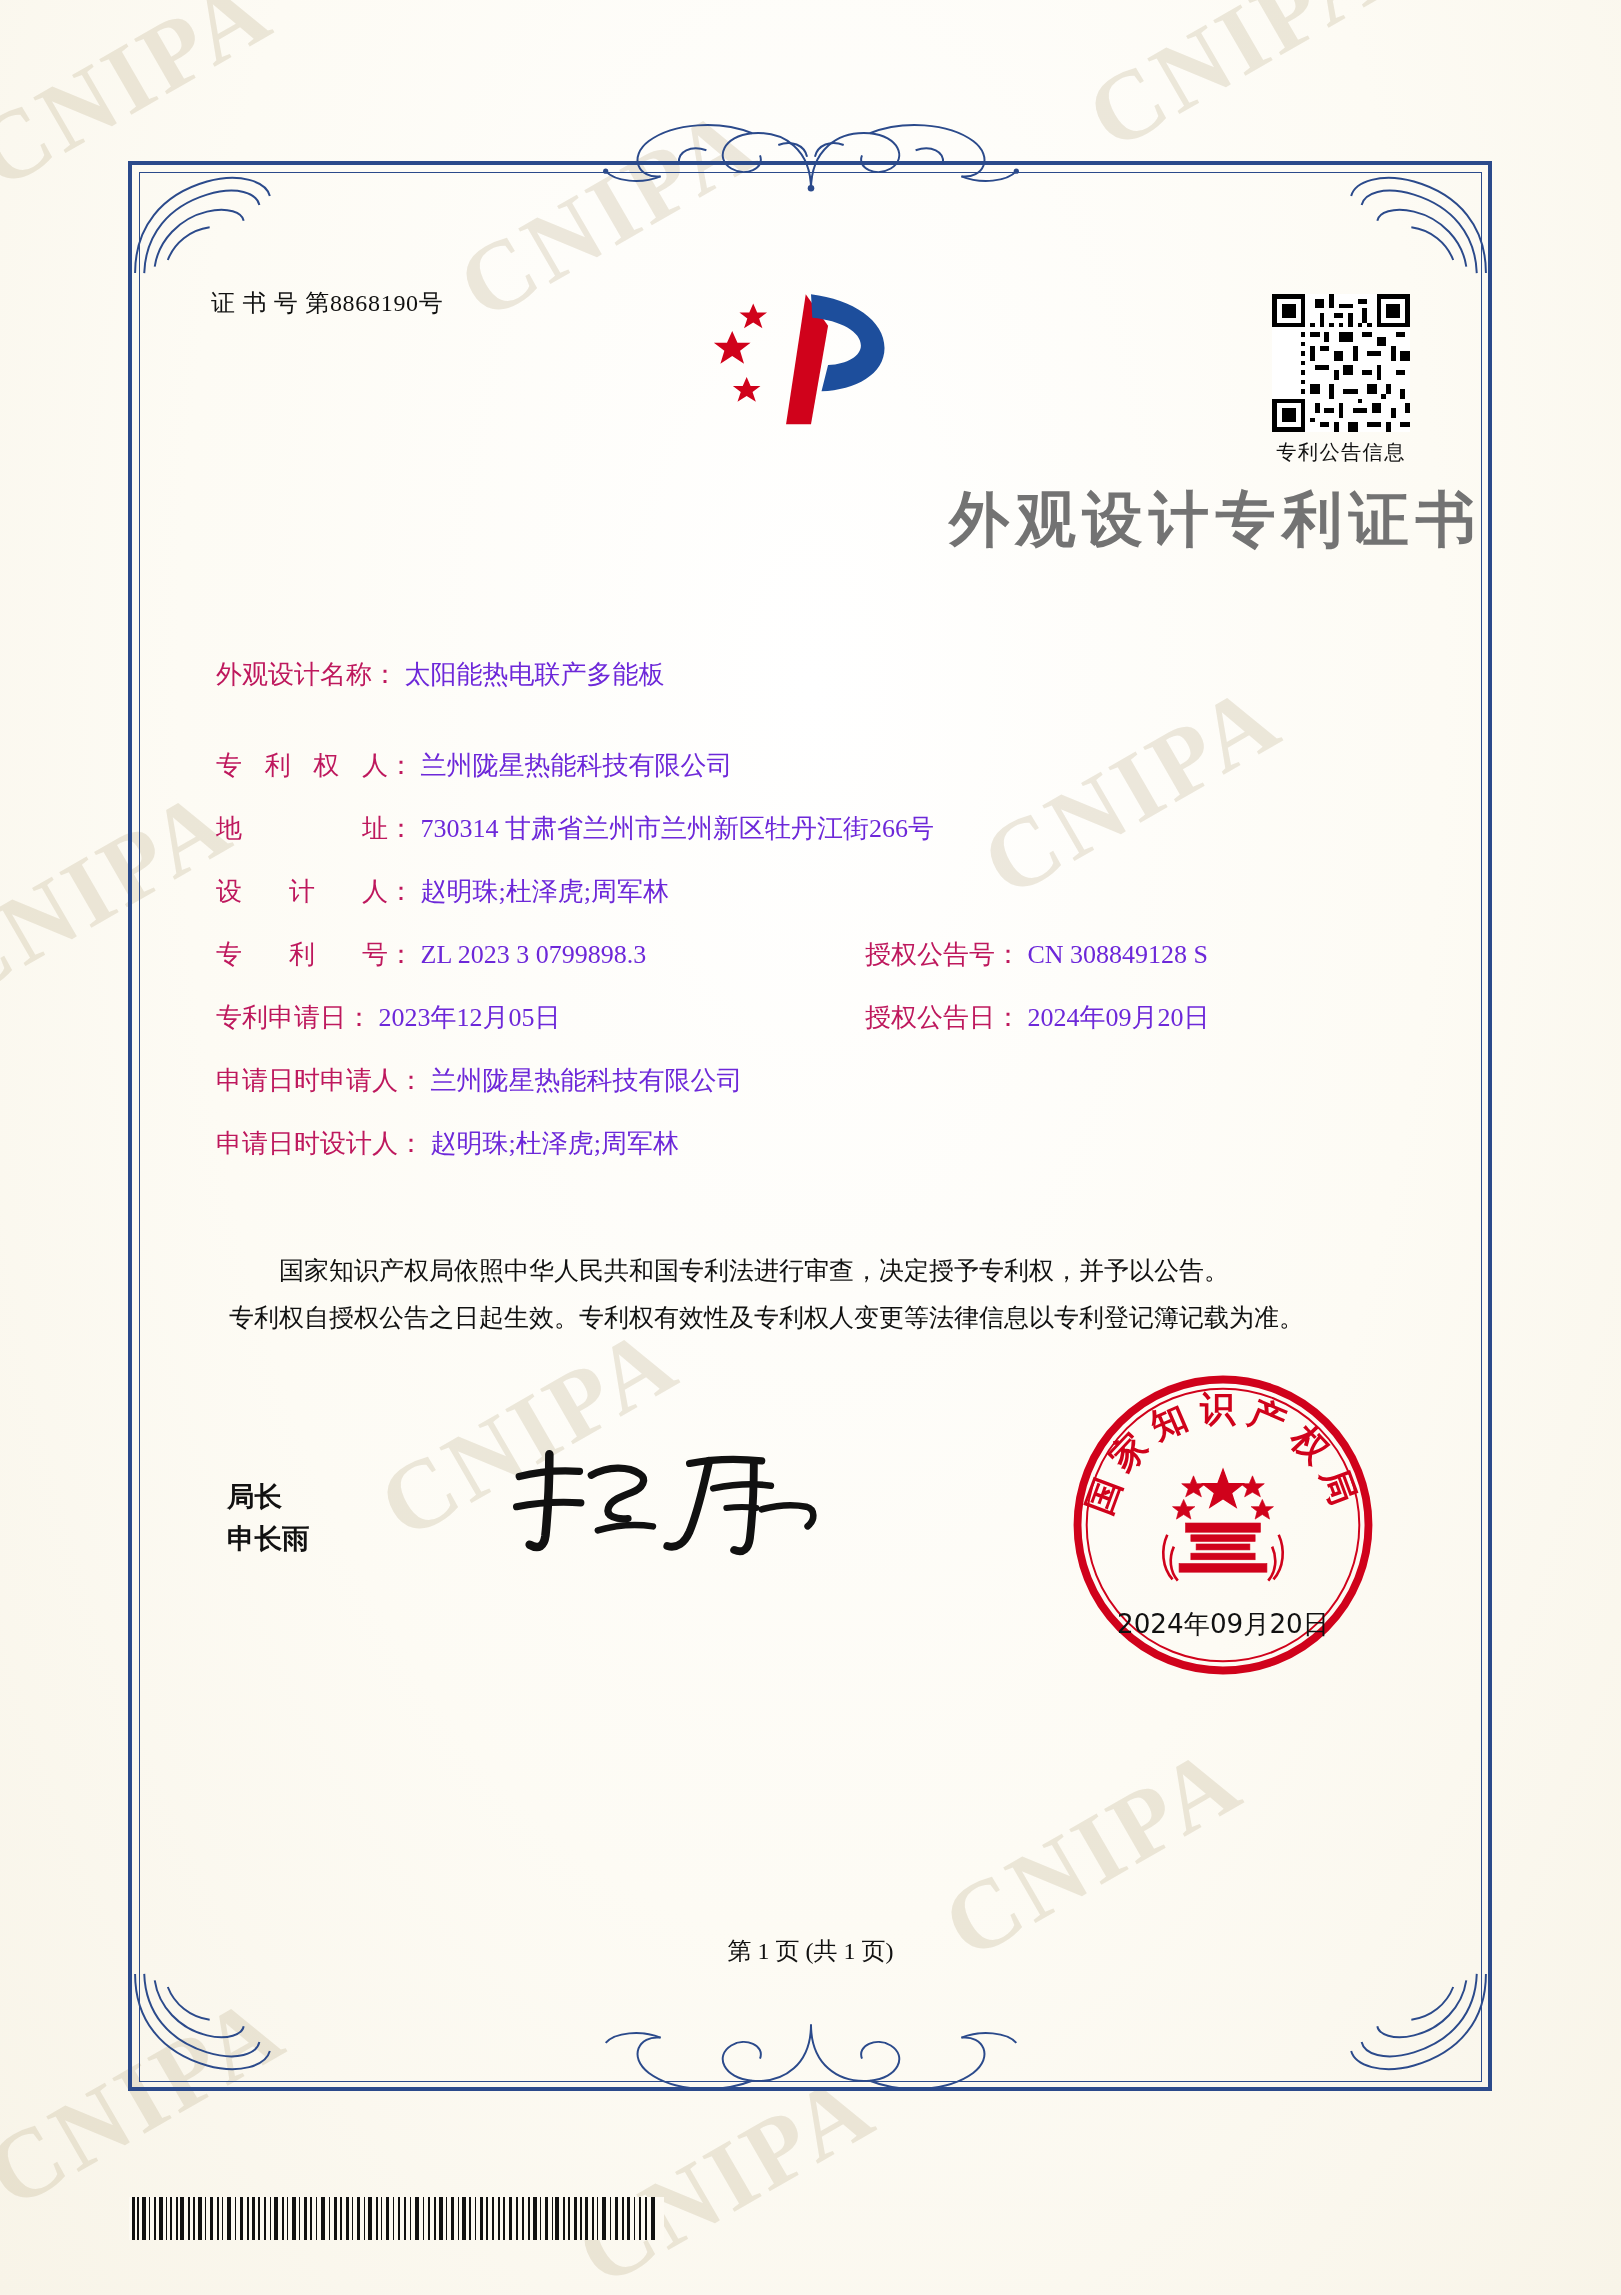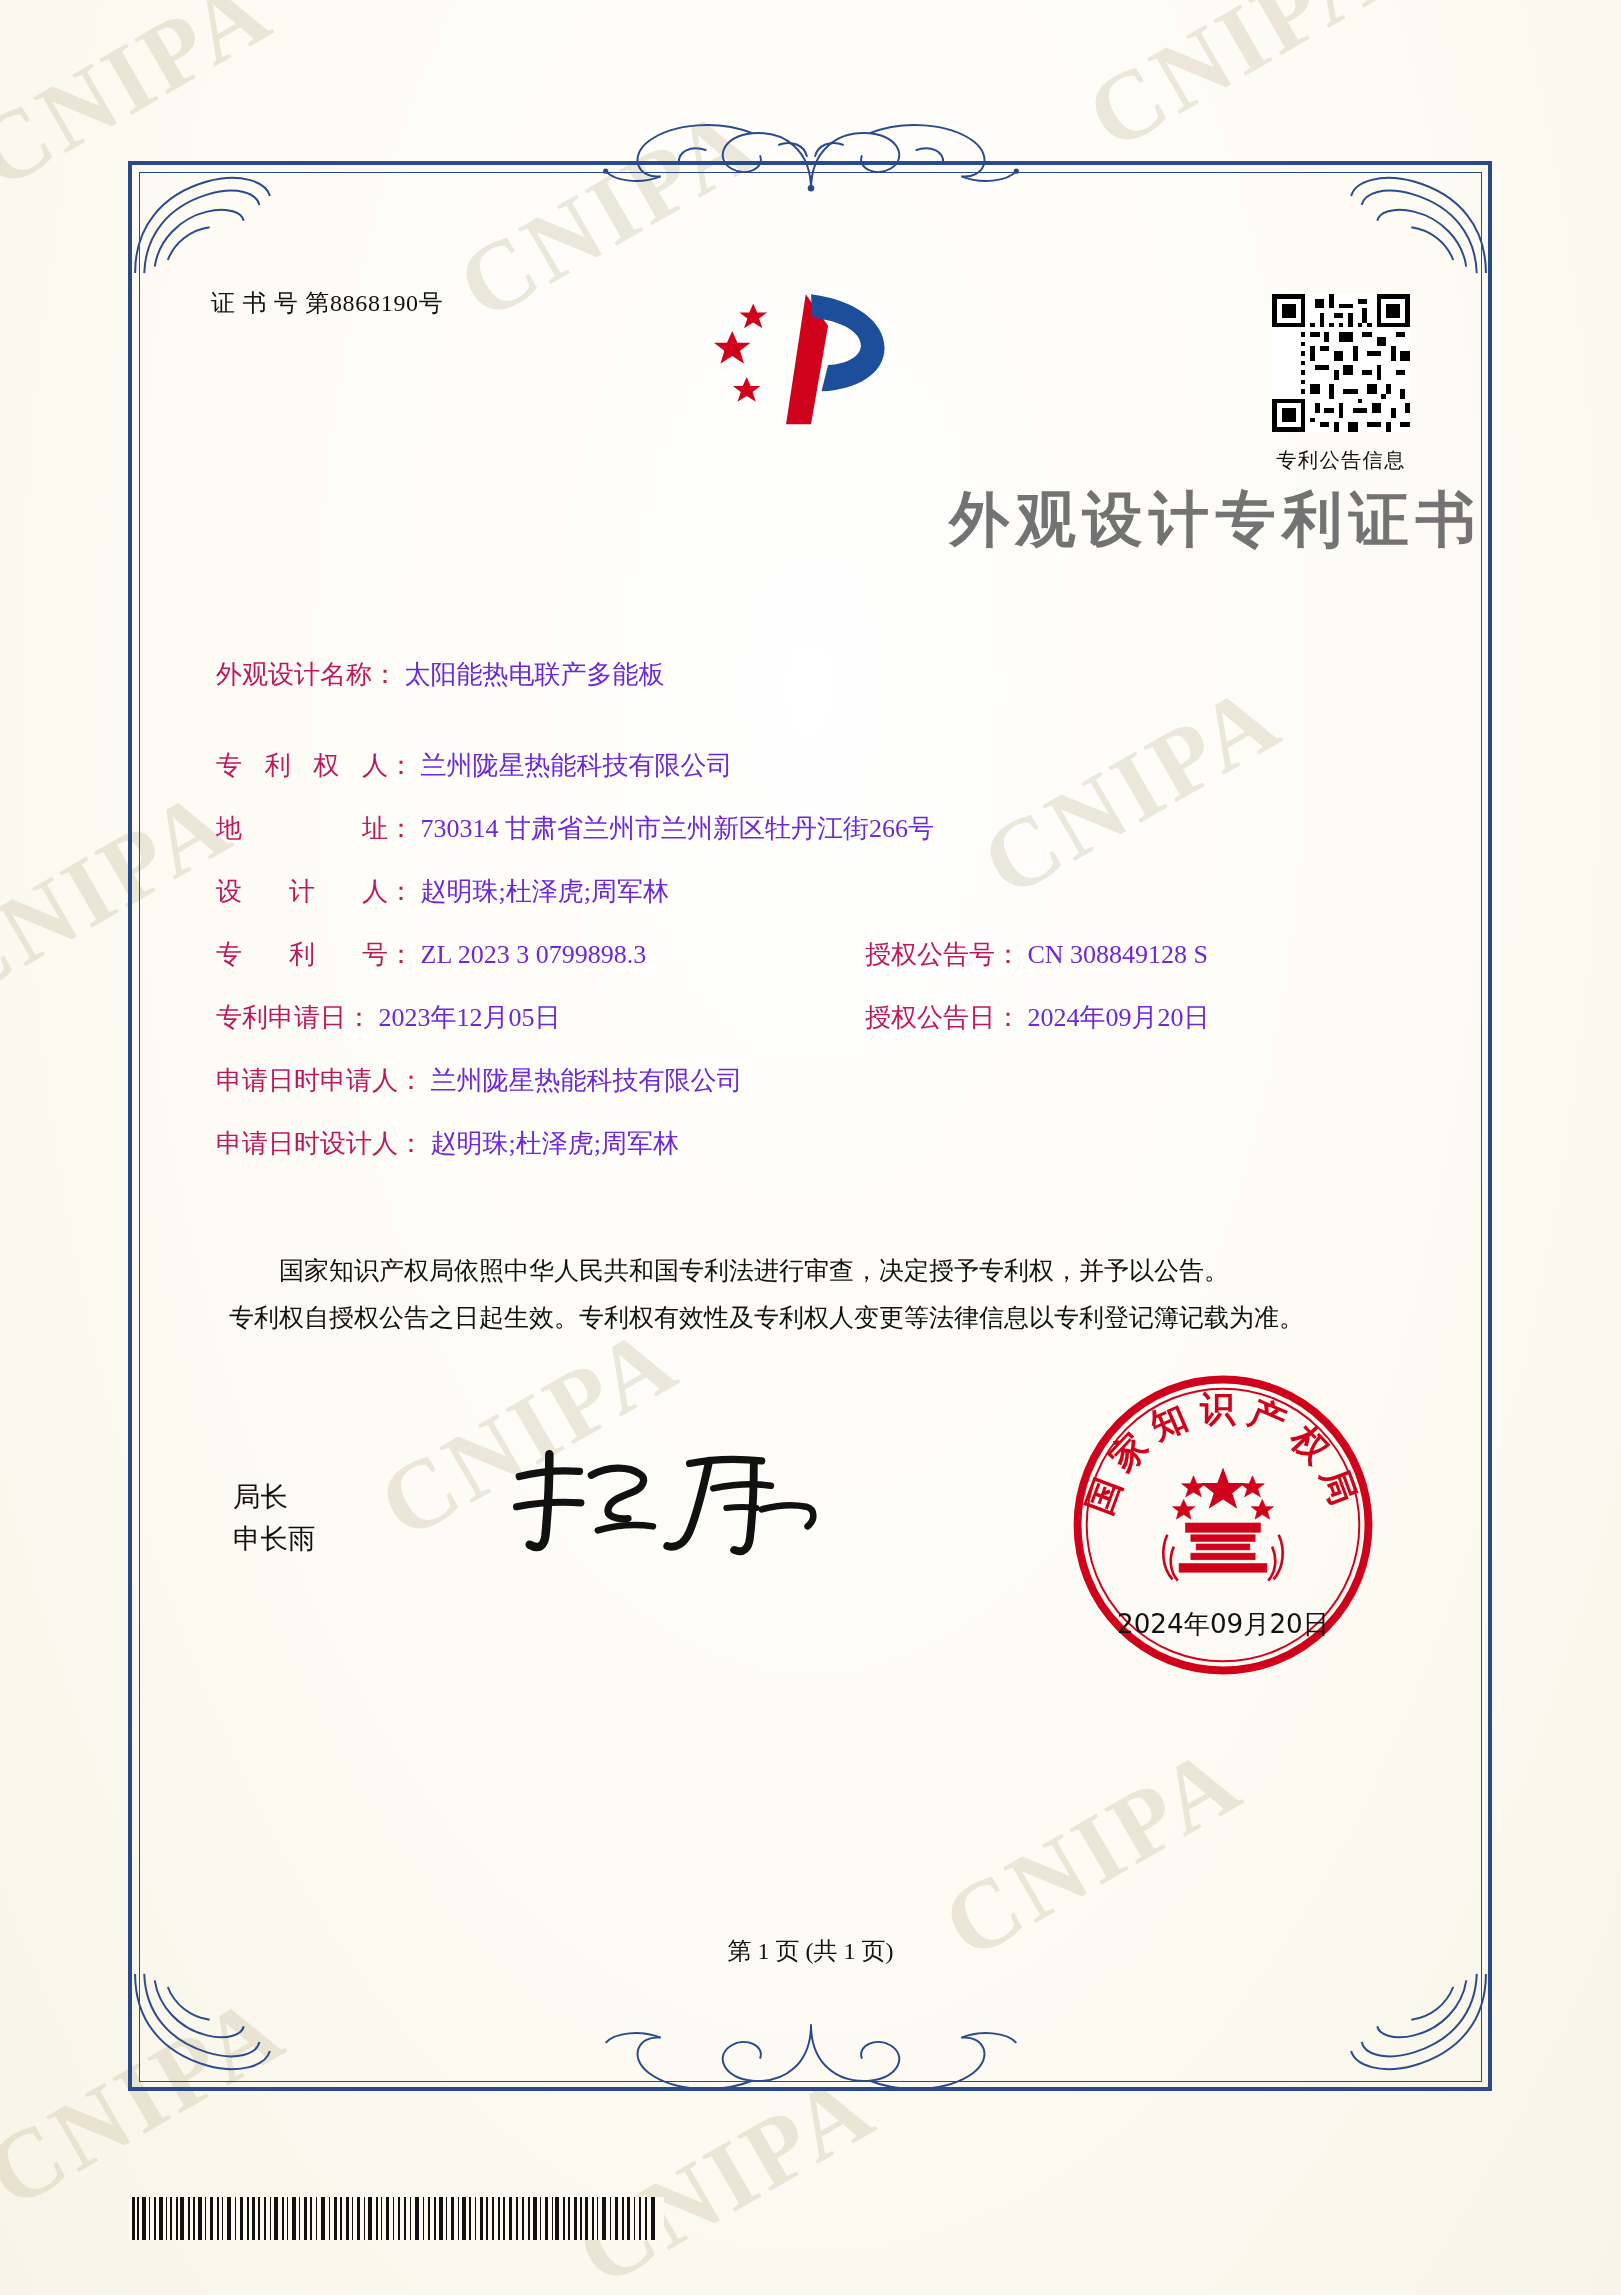--- a/index.html
+++ b/index.html
@@ -123,21 +123,21 @@
     top: 122px;
     width: 138px;
     text-align: center;
   }
   .qr-img {
     width: 138px;
     height: 138px;
     display: block;
   }
   .qr-caption {
-    margin-top: 14px;
+    margin-top: 6px;
     font-size: 20.3px;
     color: #111;
     letter-spacing: 1.3px;
   }
 
   .doc-title {
     position: absolute;
     left: 0;
     right: 0;
     top: 308px;
@@ -197,26 +197,26 @@
     font-size: 25px;
     line-height: 47px;
     color: #111;
     text-align: justify;
   }
   .statement p { margin: 0; }
   .statement .indent { text-indent: 50px; }
 
   .director-block {
     position: absolute;
-    left: 94px;
+    left: 88px;
     top: 1304px;
     font-size: 27.5px;
     line-height: 42px;
     color: #111;
-    font-weight: normal;
+    font-weight: bold;
   }
   .signature {
     position: absolute;
     left: 354px;
     top: 1265px;
     width: 367px;
     height: 125px;
   }
 
   .seal {

